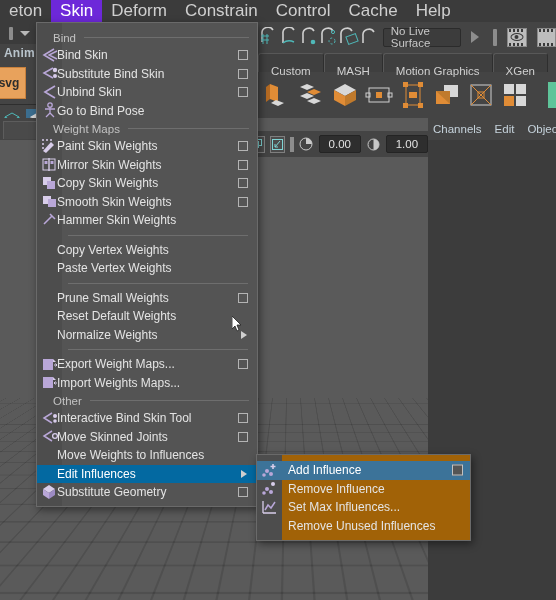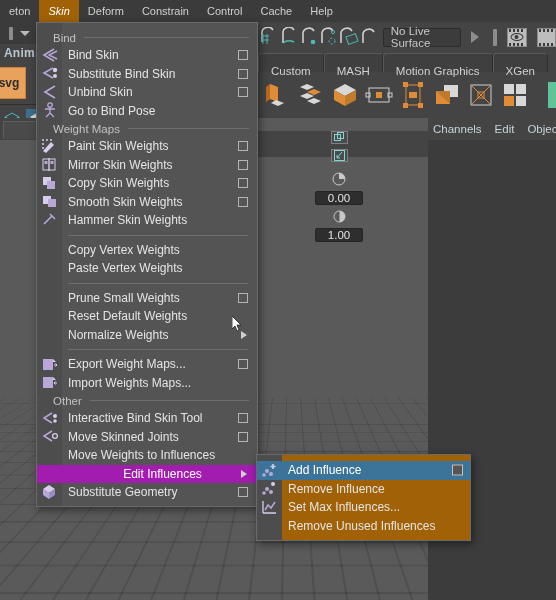--- a/index.html
+++ b/index.html
@@ -28,23 +28,23 @@
     transform-origin: 50% 0%;
   }
 
   
   .menubar {
     position: absolute; left: 0; top: 0; width: 556px; height: 22px;
     background: #3b3b3b; display: flex; align-items: center;
   }
   .menubar .mitem {
     height: 22px; line-height: 22px; padding: 0 9px;
-    font-size: 11px; color: #cfcfcf; white-space: nowrap;
-  }
-  .menubar .mitem.active { background: #a16207; color: #ffffff; font-style: italic; }
+    font-size: 17px; color: #cfcfcf; white-space: nowrap;
+  }
+  .menubar .mitem.active { background: #6d28d9; color: #ffffff; }
 
   
   .leftstrip {
     position: absolute; left: 0; top: 22px; width: 36px; height: 96px;
     background: #444; overflow: hidden;
   }
   .ls-row1 {
     position: absolute; left: 0; top: 0; width: 36px; height: 22px;
     background: #3b3b3b; display: flex; align-items: center;
   }
@@ -137,21 +137,21 @@
   }
   .cb-header span { font-size: 11.5px; color: #c6d3dc; }
   .cb-body {
     position: absolute; left: 428px; top: 140px; width: 128px; height: 460px;
     background: #3c3c3c;
   }
 
   
   .num-row {
     position: absolute; left: 248px; top: 131px; width: 180px; height: 26px;
-    background: #444; display: flex; align-items: center; gap: 5px; padding-left: 2px; flex-direction: column;
+    background: #444; display: flex; align-items: center; gap: 5px; padding-left: 2px;
   }
   .sq-ico {
     width: 17px; height: 17px; border: 1px solid #7f7f7f; background: #4b4b4b;
     display: flex; align-items: center; justify-content: center;
   }
   .num-field {
     width: 48px; height: 18px; background: #2e2e2e; border: 1px solid #242424;
     border-radius: 2px; color: #e2e2e2; font-size: 11.5px;
     display: flex; align-items: center; justify-content: center;
   }
@@ -179,23 +179,23 @@
   .menu-list { position: relative; }
   .sec-head {
     position: relative; height: 17px; display: flex; align-items: center;
     padding-left: 16px; color: #c2c2c2; font-size: 11.5px;
   }
   .sec-head .rule {
     flex: 1; height: 1px; background: #6e6e6e; margin-left: 8px; margin-right: 8px;
   }
   .m-item {
     position: relative; height: 18.5px; display: flex; align-items: center;
-    padding-left: 31px; color: #e4e4e4; font-size: 12px; white-space: nowrap;
-  }
-  .m-item.hl { background: #a21caf; color: #ffffff; justify-content: center; }
+    padding-left: 20px; color: #e4e4e4; font-size: 12px; white-space: nowrap;
+  }
+  .m-item.hl { background: #0369a1; color: #ffffff; }
   .m-item .lbl { flex: 0 0 auto; }
   .m-item .box {
     position: absolute; right: 9px; top: 50%; transform: translateY(-50%);
     width: 10px; height: 10px; border: 1px solid #b4b4b4; background: #555;
   }
   .m-item .arrow {
     position: absolute; right: 10px; top: 50%; transform: translateY(-50%);
     width: 0; height: 0;
     border-top: 4px solid transparent; border-bottom: 4px solid transparent;
     border-left: 6px solid #cfcfcf;

